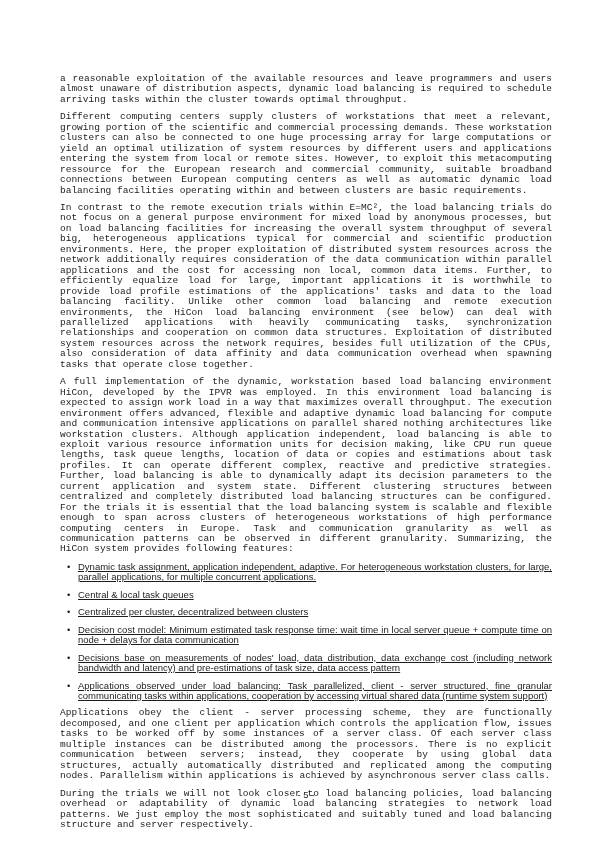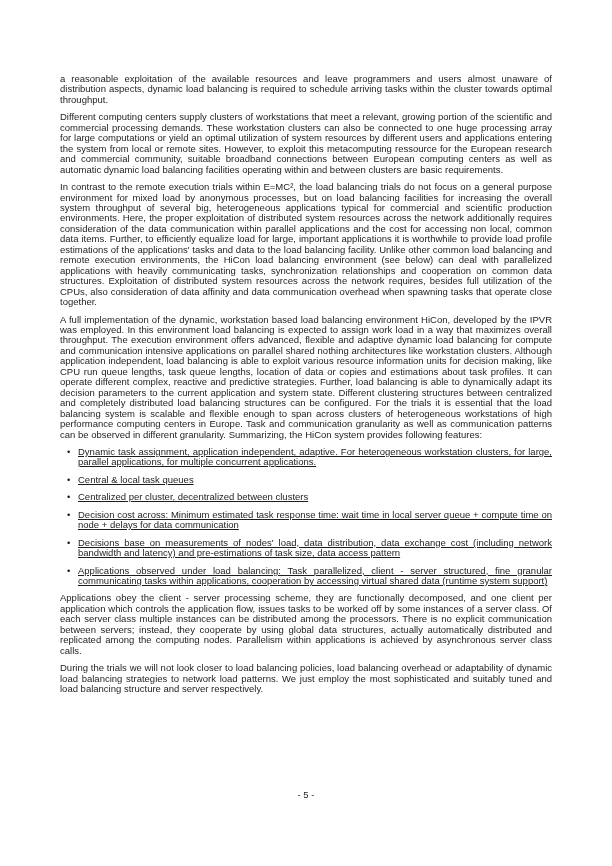--- a/index.html
+++ b/index.html
@@ -21,20 +21,21 @@
     left: 60px;
     top: 74px;
     width: 492px;
     font-size: 9.5px;
     line-height: 10.45px;
     text-align: justify;
   }
   .content p {
     margin: 0 0 7px 0;
     text-align: justify;
+    font-family: Liberation Mono, monospace;
   }
   .bullet-list {
     margin: 0;
   }
   .bullet-item {
     display: flex;
     margin: 0 0 7px 0;
   }
   .bullet-marker {
     flex: 0 0 18px;
@@ -76,21 +77,21 @@
       <div class="bullet-item">
         <span class="bullet-marker">•</span>
         <span class="bullet-text">Central &amp; local task queues</span>
       </div>
       <div class="bullet-item">
         <span class="bullet-marker">•</span>
         <span class="bullet-text">Centralized per cluster, decentralized between clusters</span>
       </div>
       <div class="bullet-item">
         <span class="bullet-marker">•</span>
-        <span class="bullet-text">Decision cost across: Minimum estimated task response time: wait time in local server queue + compute time on node + delays for data communication</span>
+        <span class="bullet-text">Decision cost model: Minimum estimated task response time: wait time in local server queue + compute time on node + delays for data communication</span>
       </div>
       <div class="bullet-item">
         <span class="bullet-marker">•</span>
         <span class="bullet-text">Decisions base on measurements of nodes' load, data distribution, data exchange cost (including network bandwidth and latency) and pre-estimations of task size, data access pattern</span>
       </div>
       <div class="bullet-item">
         <span class="bullet-marker">•</span>
         <span class="bullet-text">Applications observed under load balancing: Task parallelized, client - server structured, fine granular communicating tasks within applications, cooperation by accessing virtual shared data (runtime system support)</span>
       </div>
     </div>

